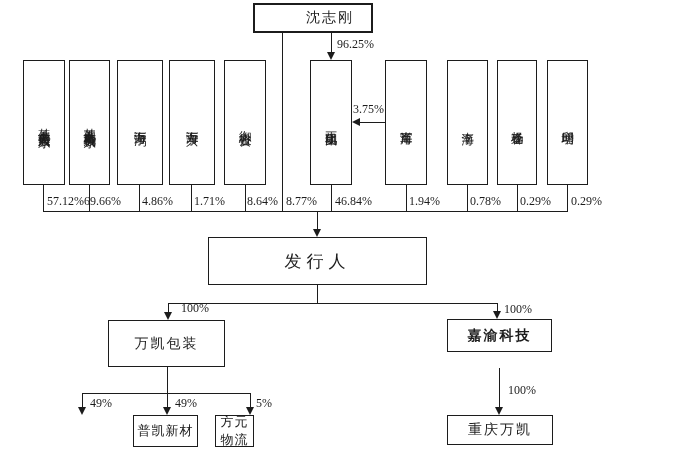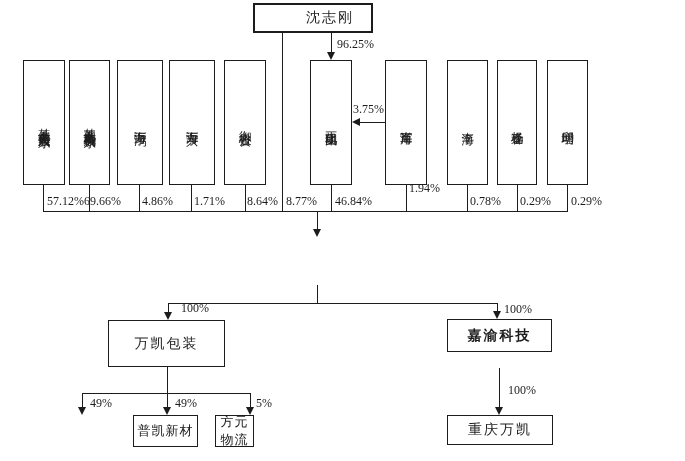--- a/index.html
+++ b/index.html
@@ -94,28 +94,31 @@
 
   <div class="hline" style="left:43px;top:211px;width:525px;"></div>
 
   <span class="pct" style="left:47px;top:195px;">57.12%</span>
   <span class="pct" style="left:84px;top:195px;">69.66%</span>
   <span class="pct" style="left:142px;top:195px;">4.86%</span>
   <span class="pct" style="left:194px;top:195px;">1.71%</span>
   <span class="pct" style="left:247px;top:195px;">8.64%</span>
   <span class="pct" style="left:286px;top:195px;">8.77%</span>
   <span class="pct" style="left:335px;top:195px;">46.84%</span>
-  <span class="pct" style="left:409px;top:182px;text-align:right;">1.94%</span>
+  <span class="pct" style="left:409px;top:195px;text-align:right;">1.94%</span>
   <span class="pct" style="left:470px;top:195px;">0.78%</span>
   <span class="pct" style="left:520px;top:195px;">0.29%</span>
   <span class="pct" style="left:571px;top:195px;">0.29%</span>
 
   <div class="vline" style="left:317px;top:211px;height:19px;"></div>
   <div class="tri-down" style="left:313px;top:229px;"></div>
 
+  <div class="box htext-lg" style="left:208px;top:237px;width:219px;height:48px;">
+    <span>发行人</span>
+  </div>
 
   <div class="vline" style="left:317px;top:285px;height:18px;"></div>
   <div class="hline" style="left:168px;top:303px;width:330px;"></div>
   <div class="vline" style="left:168px;top:303px;height:10px;"></div>
   <div class="tri-down" style="left:164px;top:312px;"></div>
   <span class="pct" style="left:181px;top:302px;">100%</span>
   <div class="vline" style="left:497px;top:303px;height:9px;"></div>
   <div class="tri-down" style="left:493px;top:311px;"></div>
   <span class="pct" style="left:504px;top:303px;">100%</span>
 

